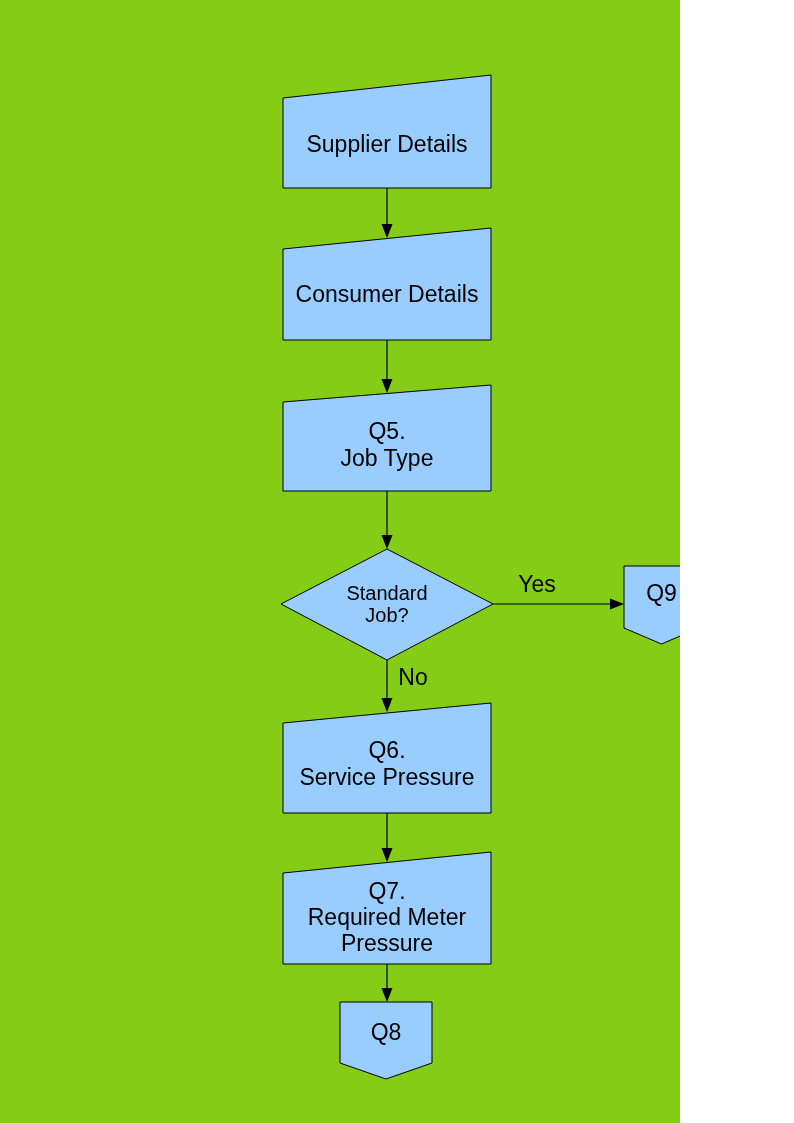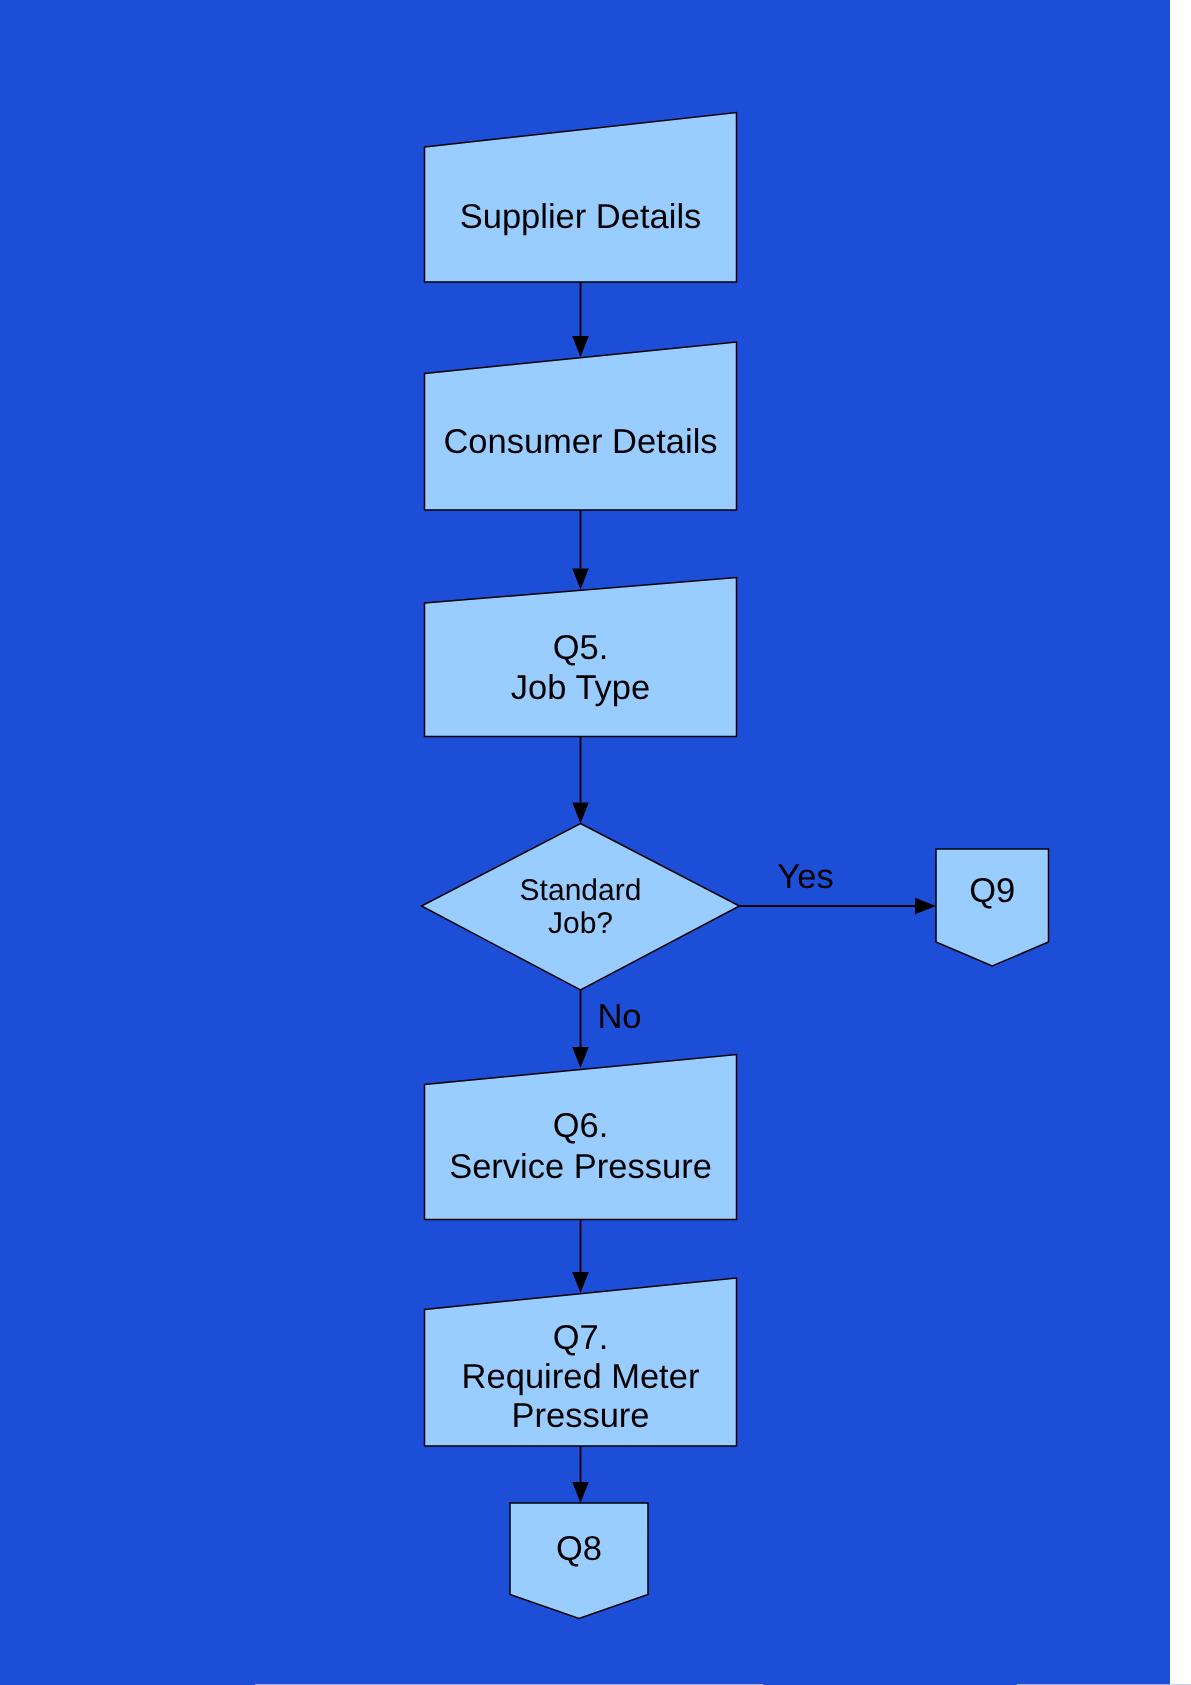--- a/index.html
+++ b/index.html
@@ -1,20 +1,20 @@
 <!DOCTYPE html>
 <html><head>
 <meta charset="utf-8">
 <style>
   html, body { margin: 0; padding: 0; background: #ffffff; }
   .page {
     position: relative;
-    width: 780px;
+    width: 680px;
     height: 1123px;
-    background: #1d4ed8;
+    background: #84cc16;
     overflow: hidden;
   }
   svg { display: block; }
   svg text {
     font-family: "Liberation Sans", sans-serif;
     fill: #000000;
   }
   .node {
     stroke: #000000;
     stroke-width: 1;

